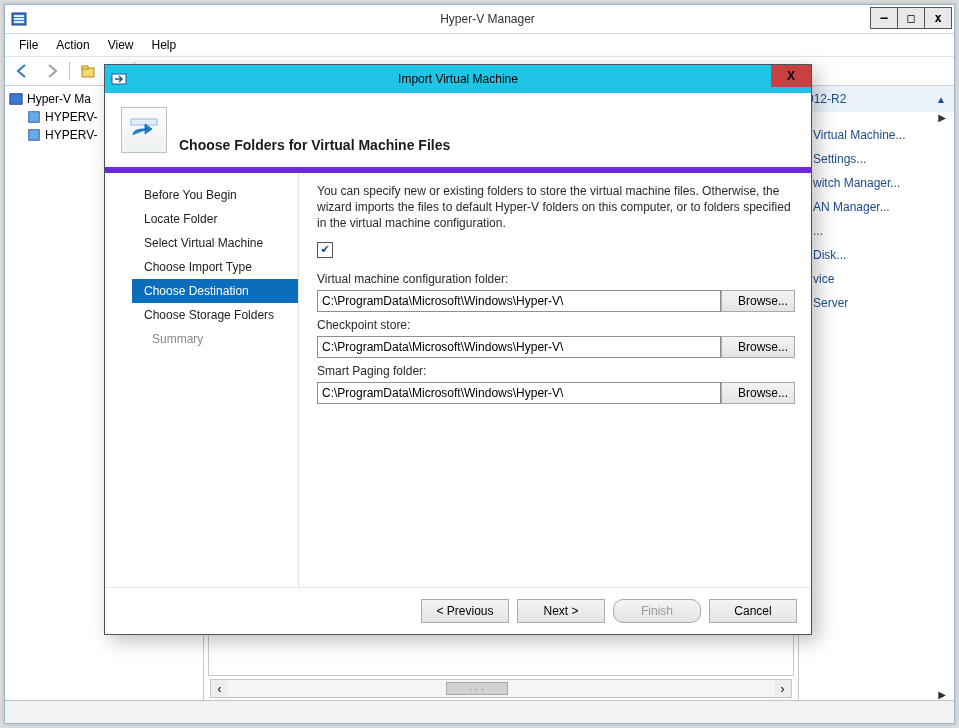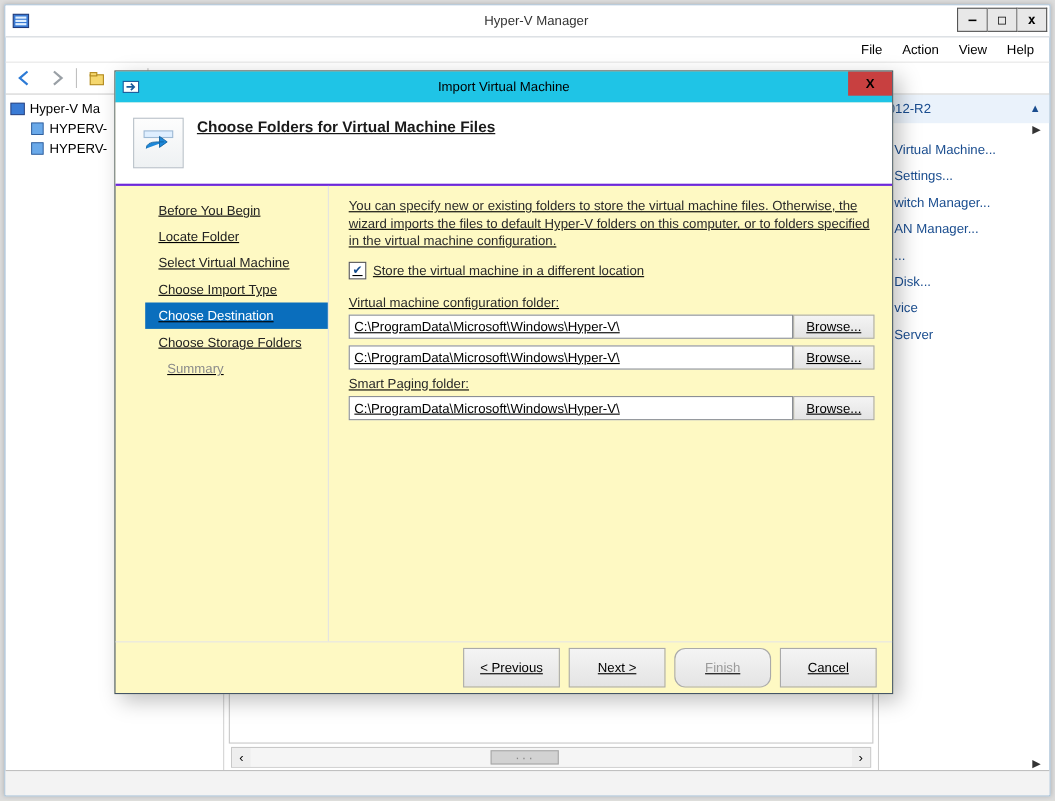--- a/index.html
+++ b/index.html
@@ -70,21 +70,20 @@
   }
   .title-controls .ctrl + .ctrl { border-left: none; }
 
   .menubar {
     height: 22px;
     display: flex;
     align-items: center;
     gap: 2px;
     padding: 0 6px;
     border-bottom: 1px solid #e5e5e5;
-    justify-content: flex-end;
   }
   .menubar .menu-item {
     padding: 2px 8px;
     cursor: pointer;
   }
 
   .toolbar {
     height: 28px;
     display: flex;
     align-items: center;
@@ -170,24 +169,23 @@
     height: 22px;
     border-top: 1px solid #c0c0c0;
     background:#f3f3f3;
   }
 
   
   .dialog {
     position: absolute;
     left: 104px; top: 64px;
     width: 706px;
-    background:#fef9c3;
+    background:#ffffff;
     border: 1px solid #456;
     box-shadow: 6px 6px 18px rgba(0,0,0,0.25);
-    text-decoration: underline;
   }
   .dialog-titlebar {
     height: 28px;
     background: var(--cyan);
     display:flex; align-items:center;
     position:relative;
   }
   .dialog-titlebar .d-icon {
     width:16px;height:16px;margin-left:6px;
   }
@@ -201,24 +199,24 @@
     width:40px; height:22px;
     background:#c84040;
     color:#000;
     font-weight:bold;
     display:flex;align-items:center;justify-content:center;
     cursor:pointer;
   }
 
   .dialog-header {
     background:#fff;
-    display:flex; align-items:flex-start;
+    display:flex; align-items:flex-end;
     gap:12px;
     padding:14px 16px;
-    border-bottom:2px solid #6d28d9;
+    border-bottom:6px solid #6d28d9;
   }
   .hdr-icon-box {
     width:44px;height:44px;
     border:1px solid #b8c0c8;
     display:flex;align-items:center;justify-content:center;
     background:linear-gradient(#fdfdfd,#eef1f3);
   }
   .dialog-header .hdr-title {
     font-weight:bold;
     font-size:14px;
@@ -282,33 +280,34 @@
     font-size:12px;
     background:#fff;
   }
   .browse-btn {
     width:74px; height:22px;
     border:1px solid var(--gray-btn-border);
     background:linear-gradient(#f4f4f4,#e4e4e4);
     cursor:pointer;
     font-family:inherit;
     font-size:12px;
+    text-align:right;
   }
 
   .dialog-footer {
     height:46px;
     border-top:1px solid #e5e5e5;
     display:flex;
     justify-content:flex-end;
     align-items:center;
     gap:8px;
     padding:0 14px;
   }
   .dlg-btn {
-    width:88px; height:36px;
+    width:88px; height:24px;
     border:1px solid var(--gray-btn-border);
     background:linear-gradient(#f4f4f4,#e4e4e4);
     font-family:inherit;
     font-size:12px;
     cursor:pointer;
   }
   .dlg-btn:disabled {
     color:#9a9a9a;
     cursor:default;
     border-radius:10px;
@@ -487,29 +486,29 @@
       <div class="wizard-step selected">Choose Destination</div>
       <div class="wizard-step">Choose Storage Folders</div>
       <div class="wizard-step disabled">Summary</div>
     </div>
 
     <div class="wizard-main">
       <div class="desc">You can specify new or existing folders to store the virtual machine files. Otherwise, the wizard imports the files to default Hyper-V folders on this computer, or to folders specified in the virtual machine configuration.</div>
 
       <div class="chk-row">
         <div class="chk">✔</div>
-        <span>Store the virtual machine in a different location</span>
       </div>
 
       <div class="field-label">Virtual machine configuration folder:</div>
       <div class="field-row">
         <input class="field-input" value="C:\ProgramData\Microsoft\Windows\Hyper-V\" style="">
         <button class="browse-btn">Browse...</button>
       </div>
 
+      <div class="field-label">Checkpoint store:</div>
       <div class="field-row">
         <input class="field-input" value="C:\ProgramData\Microsoft\Windows\Hyper-V\" style="">
         <button class="browse-btn">Browse...</button>
       </div>
 
       <div class="field-label">Smart Paging folder:</div>
       <div class="field-row">
         <input class="field-input" value="C:\ProgramData\Microsoft\Windows\Hyper-V\" style="">
         <button class="browse-btn">Browse...</button>
       </div>

